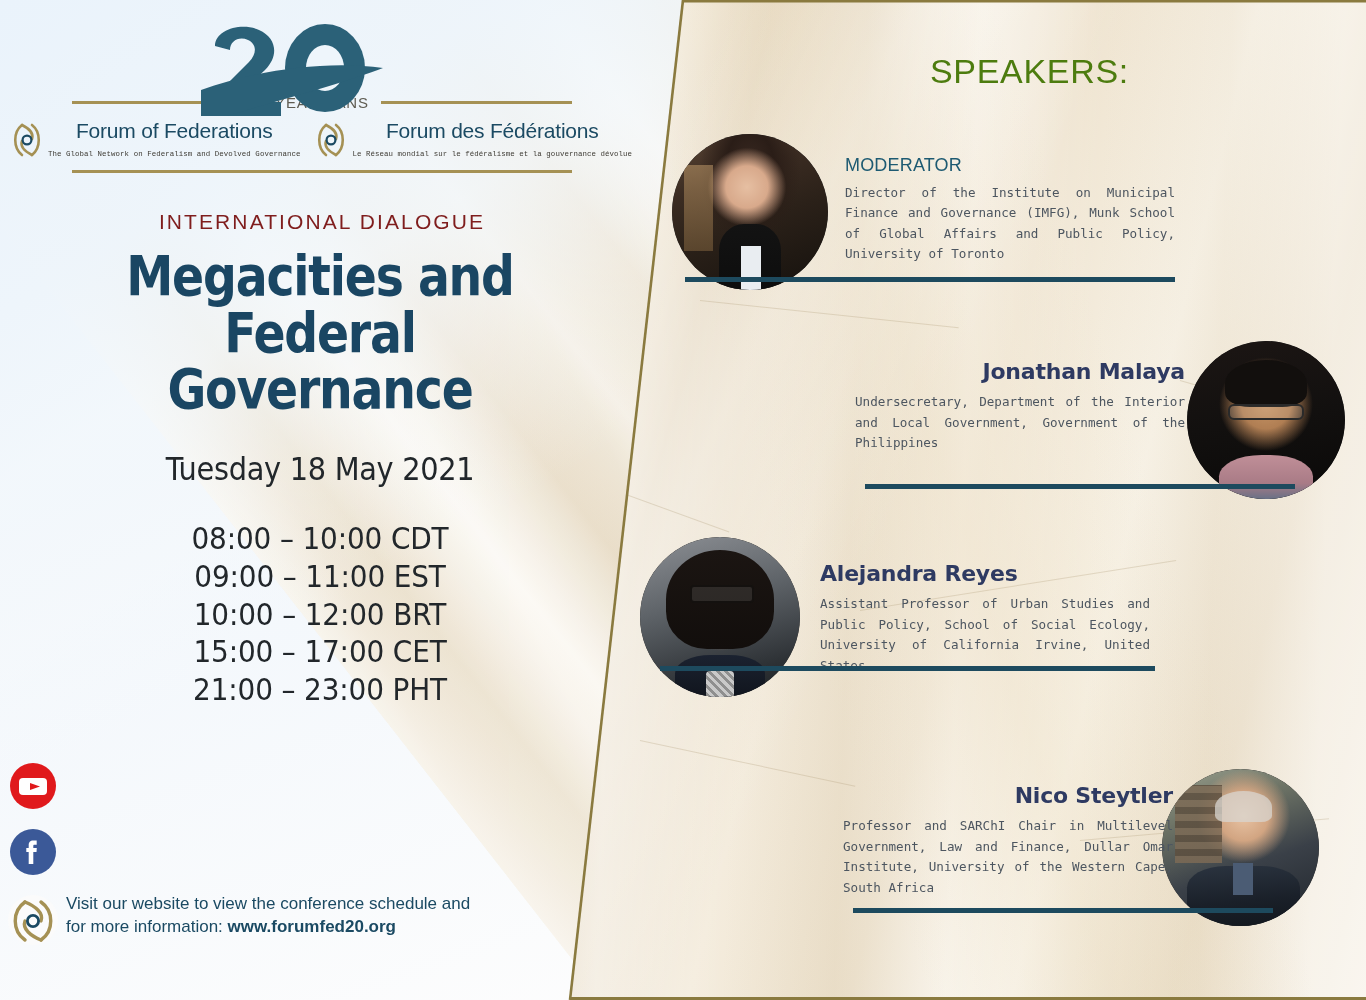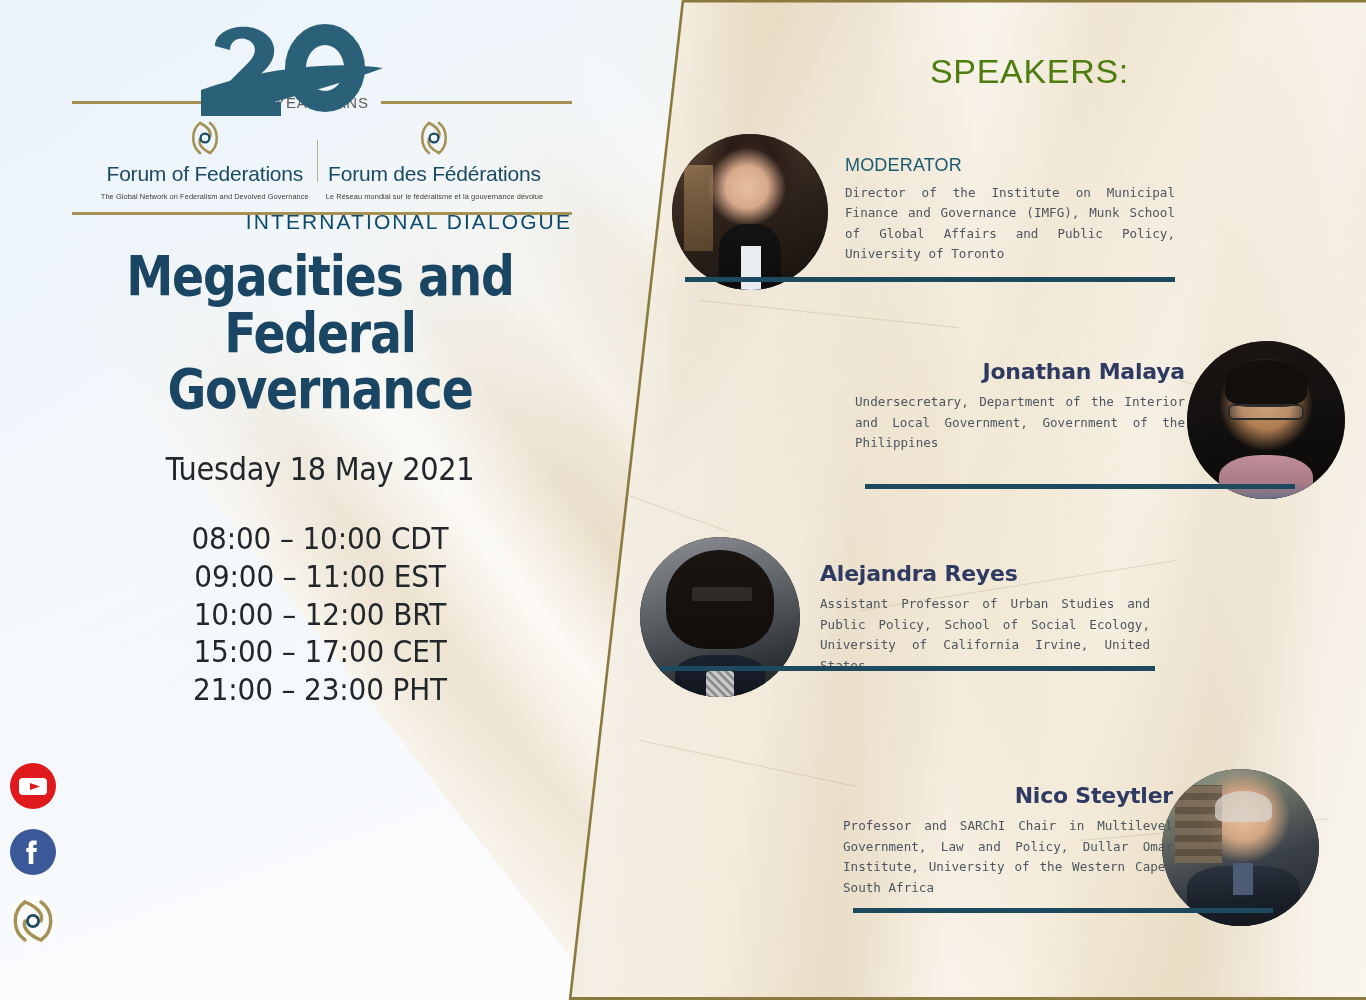--- a/index.html
+++ b/index.html
@@ -178,59 +178,58 @@
     display: flex;
     align-items: center;
     justify-content: center;
     margin-top: 8px;
   }
   .logo-half {
     display: flex;
     align-items: center;
     gap: 6px;
     padding: 0 8px;
-    flex-direction: column;
   }
   .logo-divider {
     width: 1px;
     height: 42px;
     background: #b9ad8c;
   }
   .logo-mark svg { display: block; }
   .logo-text-main {
     font-size: 21px;
     font-weight: 400;
     color: #1b4a63;
     line-height: 1.05;
     letter-spacing: -0.01em;
     white-space: nowrap;
   }
   .logo-text-sub {
-    font-family: Liberation Sans, sans-serif;
+    font-family: Liberation Mono, monospace;
     font-size: 7.4px;
     color: #3d3a33;
     white-space: nowrap;
     letter-spacing: 0.01em;
     margin-top: 2px;
   }
   .logo-bottom-rule {
     height: 3px;
     background: #a59154;
     margin-top: 9px;
   }
 
   
   .intl-dialogue {
     position: absolute;
     left: 72px; top: 210px;
     width: 500px;
-    text-align: right;
+    text-align: center;
     font-size: 21px;
     letter-spacing: 0.10em;
-    color: #0c4a6e;
+    color: #7f1d1d;
   }
   .event-title {
     position: absolute;
     left: 40px; top: 248px;
     width: 560px;
     text-align: center;
     font-family: "DejaVu Sans", sans-serif;
     font-weight: bold;
     font-size: 55px;
     line-height: 1.03;
@@ -474,20 +473,24 @@
       <div class="link-icon">
         <svg width="52" height="52" viewBox="0 0 52 52">
           <circle cx="26" cy="26" r="25" fill="#fbfbfb"></circle>
           <path d="M18 8 C5 17, 5 37, 18 46" stroke="#a59154" stroke-width="3.4" fill="none" stroke-linecap="round"></path>
           <path d="M34 8 C47 17, 47 37, 34 46" stroke="#a59154" stroke-width="3.4" fill="none" stroke-linecap="round"></path>
           <path d="M18 8 C28 12, 37 19, 34 27" stroke="#a59154" stroke-width="3.4" fill="none" stroke-linecap="round"></path>
           <path d="M34 46 C24 42, 15 35, 18 27" stroke="#a59154" stroke-width="3.4" fill="none" stroke-linecap="round"></path>
           <circle cx="26" cy="27" r="5.6" fill="none" stroke="#1b4a63" stroke-width="2.8"></circle>
         </svg>
       </div>
+      <div class="link-text">
+        <span class="n">Visit our website to view the conference schedule and</span><br>
+        <span class="n">for more information: </span><span class="b">www.forumfed20.org</span>
+      </div>
     </div>
 
   </div>
 
   <div class="speakers-heading">SPEAKERS:</div>
 
   <div class="speaker">
     <div class="photo" style="left:672px; top:134px; width:156px; height:156px;">
       <div class="ph-inner" style="background:
             radial-gradient(circle at 48% 34%, #e6bfa2 0%, #d8a98b 16%, rgba(216,169,139,0) 30%),
@@ -542,18 +545,18 @@
       <div class="ph-inner" style="background:
             radial-gradient(circle at 52% 30%, #e8c3a3 0%, #d2a582 18%, rgba(210,165,130,0) 34%),
             linear-gradient(160deg, #9aa08f 0%, #6e7466 28%, #3a4048 60%, #20252b 100%);"></div>
       <div style="position:absolute; left:8%; top:10%; width:30%; height:50%; background:repeating-linear-gradient(0deg,#7c6a55 0 7px,#5d4f3f 7px 14px); opacity:0.85;"></div>
       <div style="position:absolute; left:34%; top:14%; width:36%; height:20%; background:#d8d6d0; border-radius:50% 50% 20% 20%; opacity:0.75;"></div>
       <div style="position:absolute; left:16%; top:62%; width:72%; height:40%; background:linear-gradient(175deg,#2b3440 0%,#1a2029 55%,#11161c 100%); border-radius:34% 34% 0 0;"></div>
       <div style="position:absolute; left:45%; top:60%; width:13%; height:20%; background:#4b5c74;"></div>
     </div>
     <div class="sp-body align-right" style="left:843px; top:782px; width:330px;">
       <div class="sp-name">Nico Steytler</div>
-      <div class="sp-bio right">Professor and SARChI Chair in Multilevel Government, Law and Policy, Dullar Omar Institute, University of the Western Cape, South Africa</div>
+      <div class="sp-bio right">Professor and SARChI Chair in Multilevel Government, Law and Finance, Dullar Omar Institute, University of the Western Cape, South Africa</div>
     </div>
     <div class="sp-bar" style="left:853px; top:908px; width:420px;"></div>
   </div>
 
 </div>
 
 </body></html>

